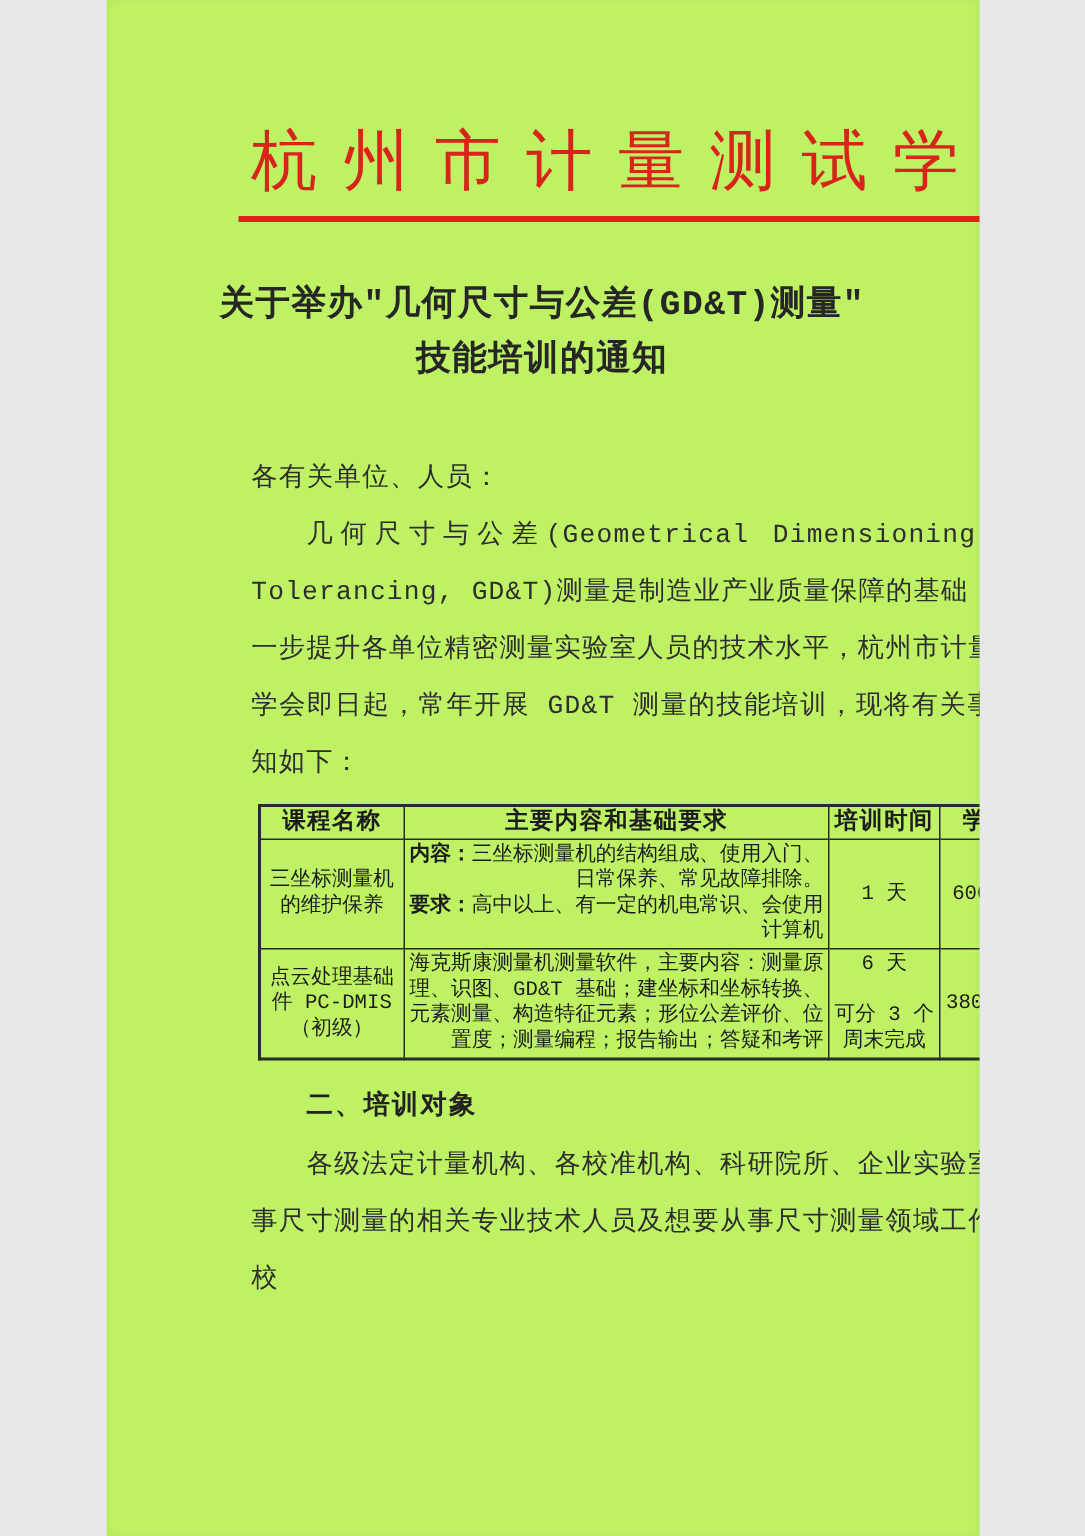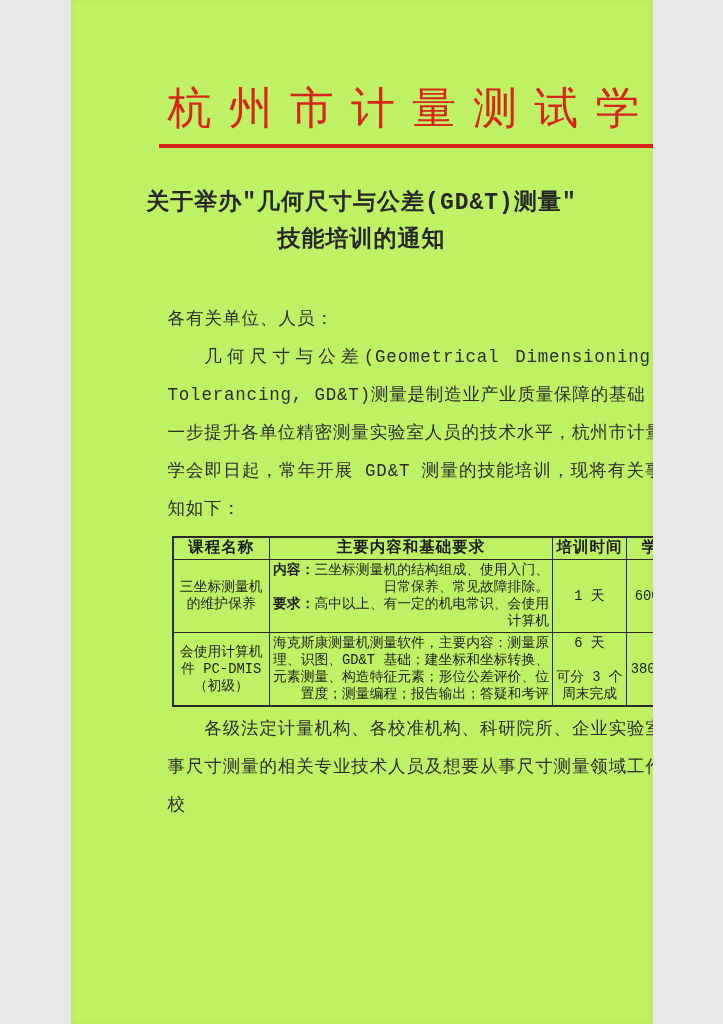--- a/index.html
+++ b/index.html
@@ -137,31 +137,32 @@
         <td class="course">三坐标测量机
 的维护保养</td>
         <td class="content">
           <p><b>内容：</b><span>三坐标测量机的结构组成、使用入门、日常保养、常见故障排除。</span></p>
           <p><b>要求：</b><span>高中以上、有一定的机电常识、会使用计算机</span></p>
         </td>
         <td class="time">1 天</td>
         <td class="fee">600 元</td>
       </tr>
       <tr>
-        <td class="course">会使用计算机
+        <td class="course">点云处理基础
 件 PC-DMIS
 （初级）</td>
         <td class="content">
           <p>海克斯康测量机测量软件，主要内容：测量原理、识图、GD&amp;T 基础；建坐标和坐标转换、元素测量、构造特征元素；形位公差评价、位置度；测量编程；报告输出；答疑和考评</p>
         </td>
         <td class="time">6 天
 
 可分 3 个
 周末完成</td>
         <td class="fee">3800 元</td>
       </tr>
     </tbody>
   </table>
 
+  <p class="section-heading second">二、培训对象</p>
 
   <p class="para indent last">各级法定计量机构、各校准机构、科研院所、企业实验室等从事尺寸测量的相关专业技术人员及想要从事尺寸测量领域工作的在校</p>
 
 </div>
 
 </body></html>

